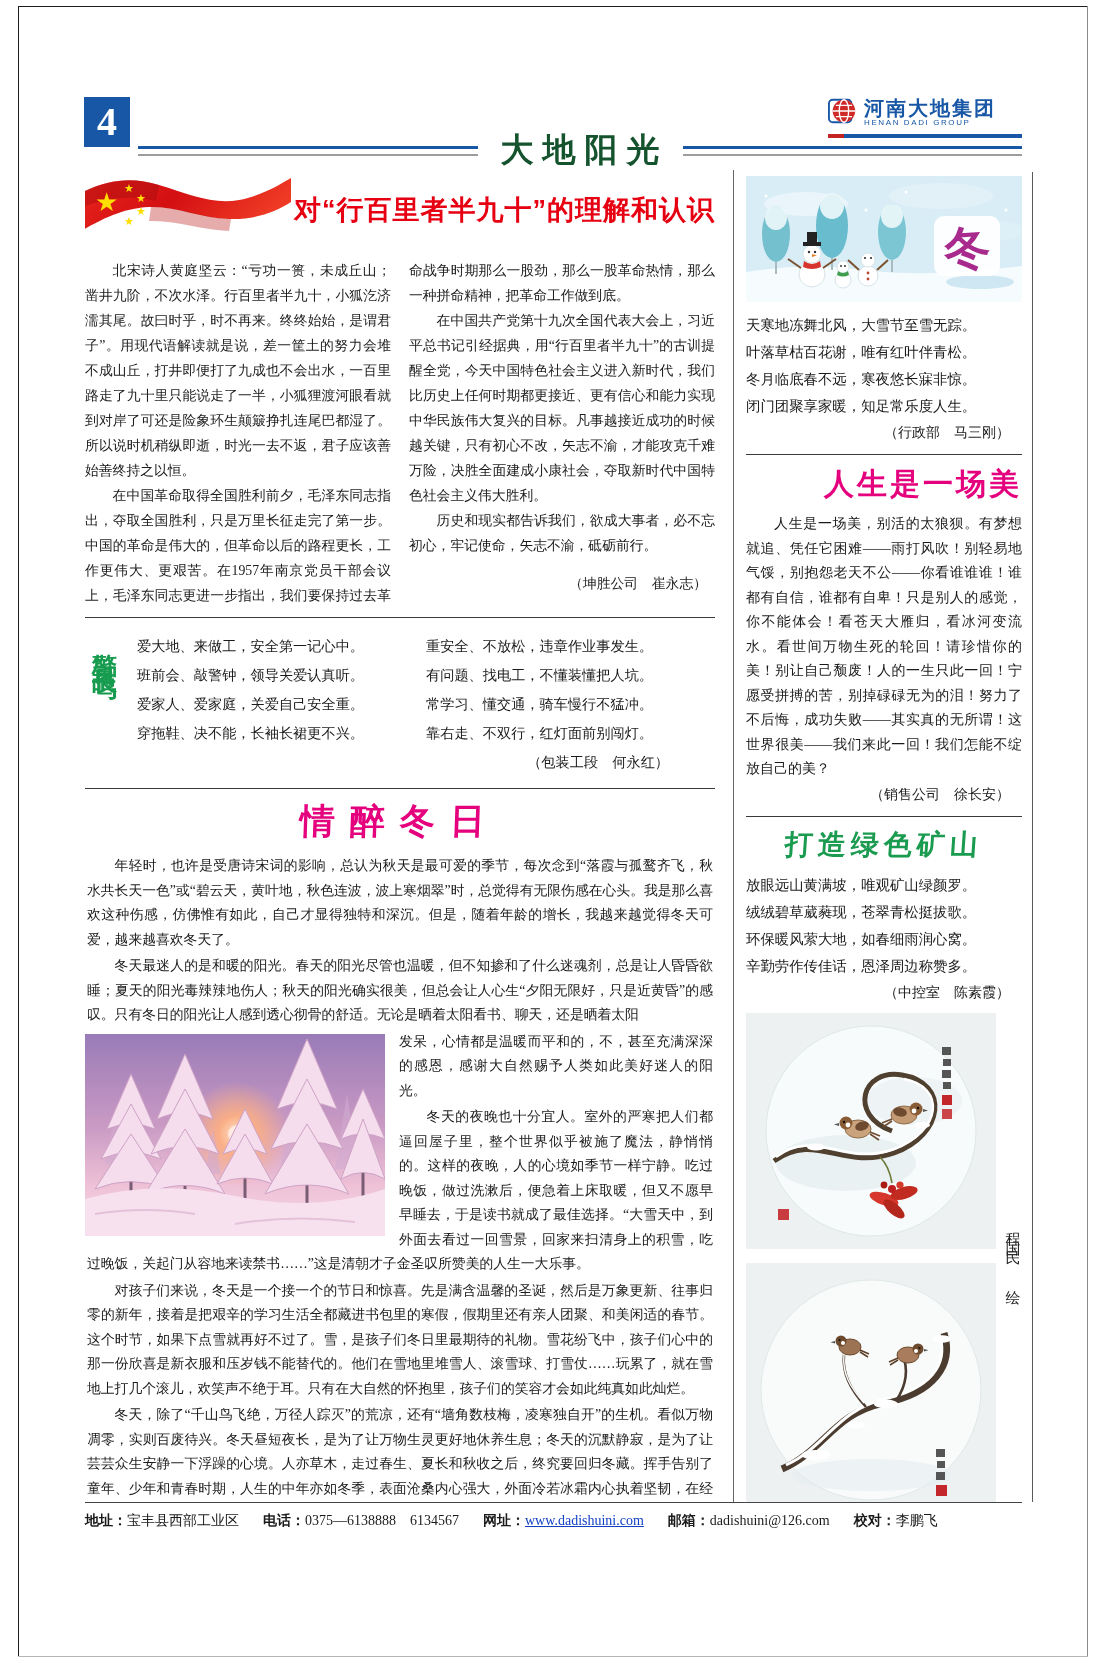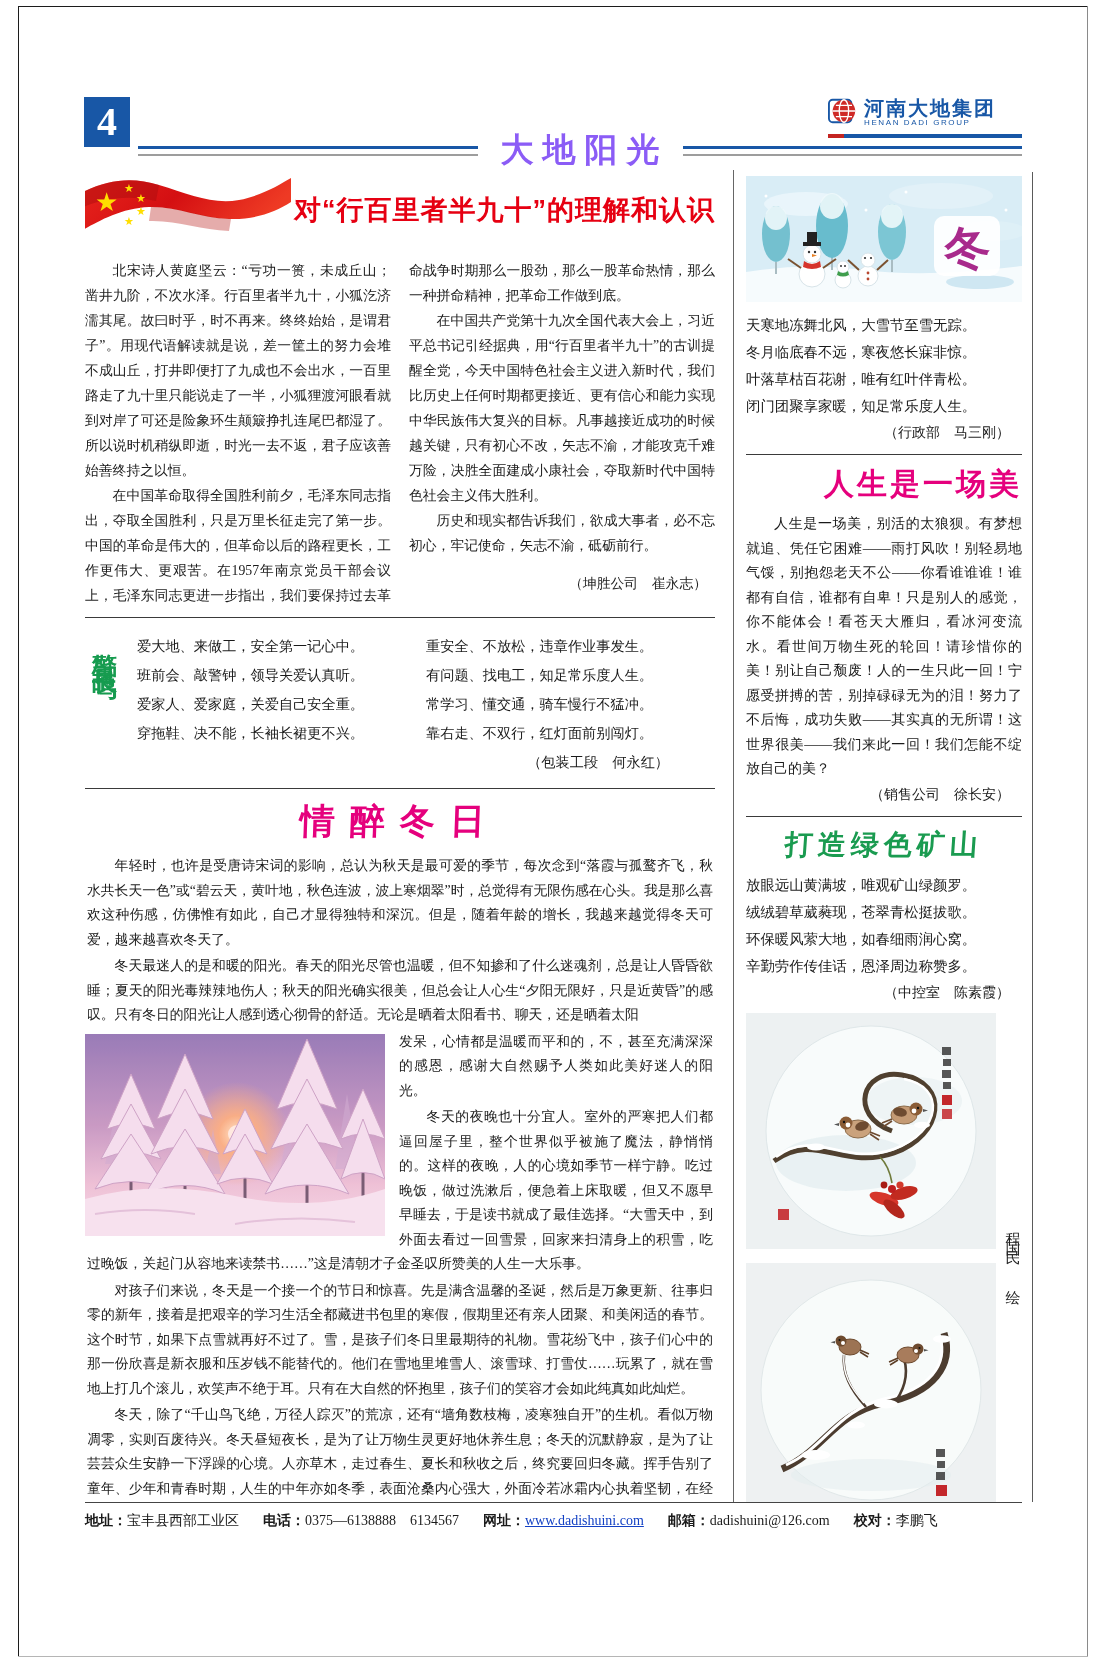--- a/index.html
+++ b/index.html
@@ -15,21 +15,21 @@
   .frame.left{left:18px;top:6px;width:1px;height:1650px;}
   .frame.right{left:1087px;top:6px;width:1px;height:1650px;background:#8a8a8a;}
   .frame.bottom{left:18px;top:1656px;width:1070px;height:1px;background:#b5b5b5;}
   .content-right-line{position:absolute;left:1032px;top:172px;width:1px;height:1330px;background:#5a5a5a;}
 
   
   .pagenum{position:absolute;left:84px;top:97px;width:46px;height:50px;background:#1857a6;
     color:#fff;font-weight:bold;font-size:40px;text-align:center;line-height:50px;}
   .masthead{position:absolute;left:138px;top:128px;width:884px;display:flex;align-items:center;}
   .mast-line{flex:1;height:5px;border-top:3px solid #1857a6;border-bottom:2px solid #9d9d9d;}
-  .mast-title{color:#8b5cf6;font-weight:bold;font-size:33px;letter-spacing:9px;margin:0 14px 0 23px;white-space:nowrap;}
+  .mast-title{color:#14532d;font-weight:bold;font-size:33px;letter-spacing:9px;margin:0 14px 0 23px;white-space:nowrap;}
   .logo{position:absolute;left:828px;top:96px;width:194px;}
   .logo-row{display:flex;align-items:center;gap:6px;}
   .logo-cn{color:#1857a6;font-weight:bold;font-size:20px;letter-spacing:2px;line-height:20px;}
   .logo-en{color:#1857a6;font-size:8px;letter-spacing:1.6px;line-height:10px;}
   .logo-bar{margin-top:4px;height:4px;background:linear-gradient(90deg,#c42421 0 16px,#1857a6 16px);}
 
   
   .left-region{position:absolute;left:85px;top:170px;width:630px;height:1332px;overflow:hidden;}
   .right-region{position:absolute;left:733px;top:170px;width:289px;height:1332px;overflow:hidden;
     border-left:1px solid #666;padding-left:12px;box-sizing:border-box;}
@@ -151,21 +151,21 @@
   <div class="jingle">
     <div class="jingle-title">警钟长鸣</div>
     <div class="jingle-col">
       <div class="jl">爱大地、来做工，安全第一记心中。</div>
       <div class="jl">班前会、敲警钟，领导关爱认真听。</div>
       <div class="jl">爱家人、爱家庭，关爱自己安全重。</div>
       <div class="jl">穿拖鞋、决不能，长袖长裙更不兴。</div>
     </div>
     <div class="jingle-col">
       <div class="jl">重安全、不放松，违章作业事发生。</div>
-      <div class="jl">有问题、找电工，知足常乐度人生。</div>
+      <div class="jl">有问题、找电工，不懂装懂把人坑。</div>
       <div class="jl">常学习、懂交通，骑车慢行不猛冲。</div>
       <div class="jl">靠右走、不双行，红灯面前别闯灯。</div>
       <div class="jingle-byline">（包装工段　何永红）</div>
     </div>
   </div>
 
   <hr class="rule">
 
   <div>
     <div class="w-title">情醉冬日</div>
@@ -296,22 +296,22 @@
         <g fill="#fff">
             <circle cx="20" cy="20" r="1.5"></circle>
             <circle cx="160" cy="16" r="1.5"></circle>
             <circle cx="120" cy="34" r="1.5"></circle>
             <circle cx="260" cy="34" r="1.5"></circle>
           </g>
       </svg>
     </span>
     <div class="r-poem">
       <div class="pl">天寒地冻舞北风，大雪节至雪无踪。</div>
+      <div class="pl">叶落草枯百花谢，唯有红叶伴青松。</div>
       <div class="pl">冬月临底春不远，寒夜悠长寐非惊。</div>
-      <div class="pl">叶落草枯百花谢，唯有红叶伴青松。</div>
       <div class="pl">闭门团聚享家暖，知足常乐度人生。</div>
     </div>
     <div class="r-byline">（行政部　马三刚）</div>
   </div>
 
   <hr class="rule">
 
   <div>
     <div class="life-title">人生是一场美</div>
     <p class="life-body">人生是一场美，别活的太狼狈。有梦想就追、凭任它困难——雨打风吹！别轻易地气馁，别抱怨老天不公——你看谁谁谁！谁都有自信，谁都有自卑！只是别人的感觉，你不能体会！看苍天大雁归，看冰河变流水。看世间万物生死的轮回！请珍惜你的美！别让自己颓废！人的一生只此一回！宁愿受拼搏的苦，别掉碌碌无为的泪！努力了不后悔，成功失败——其实真的无所谓！这世界很美——我们来此一回！我们怎能不绽放自己的美？</p>

